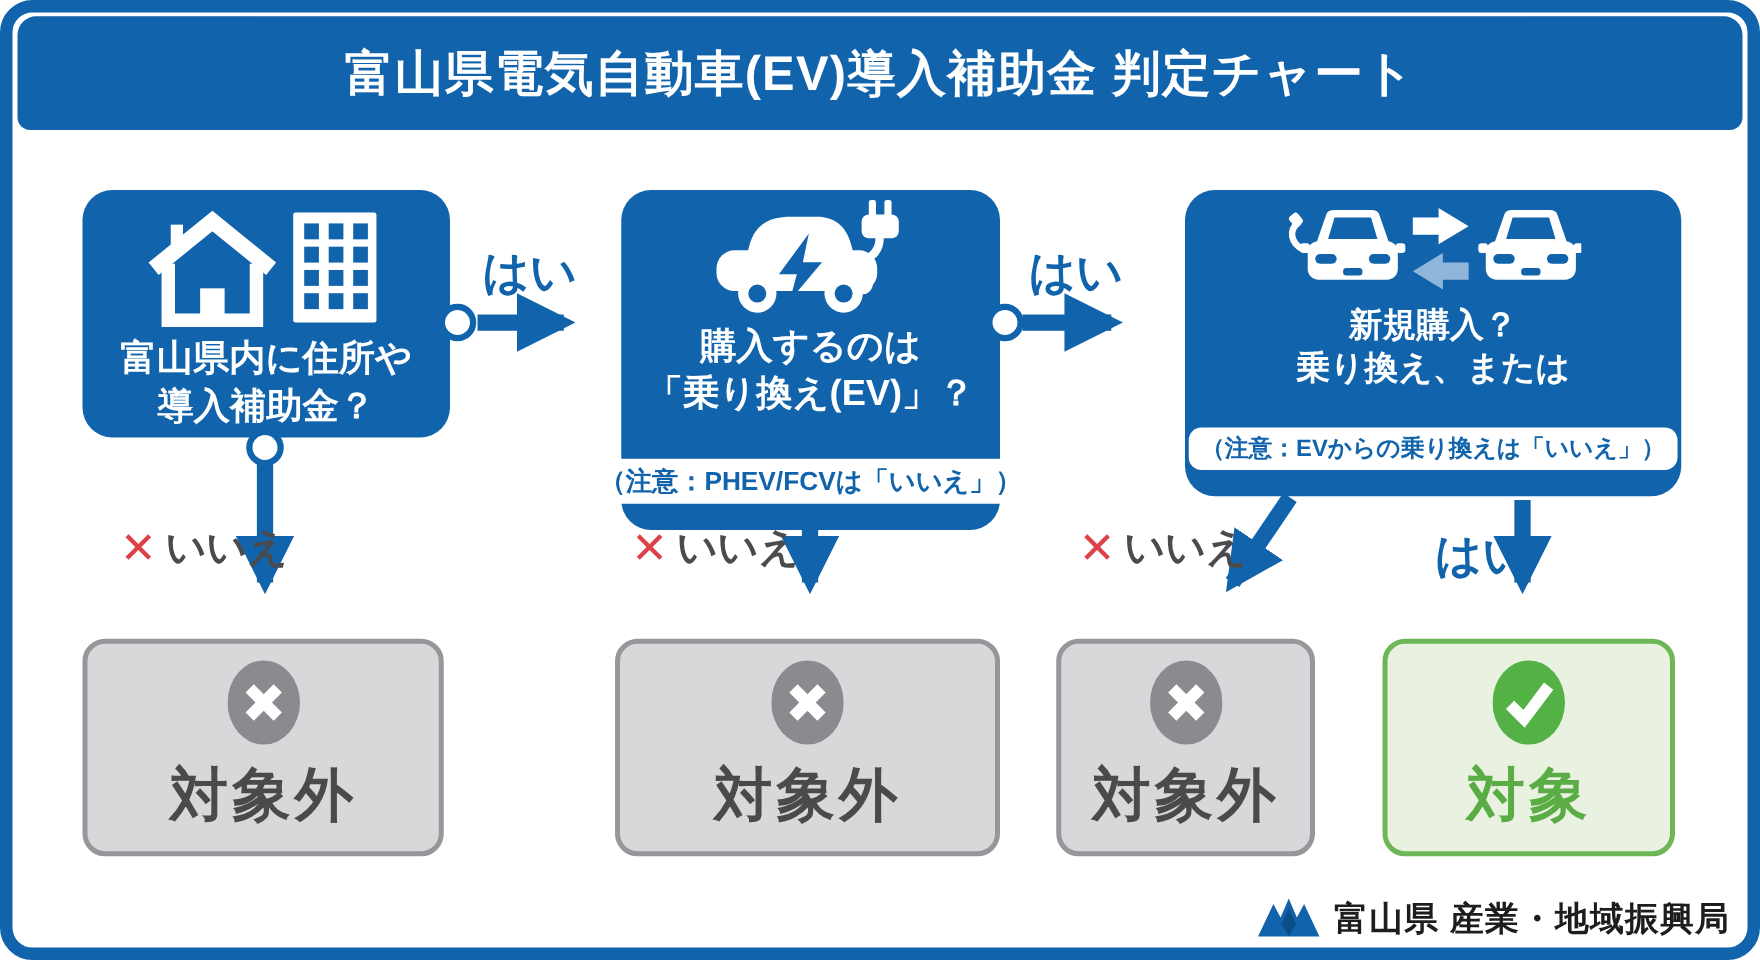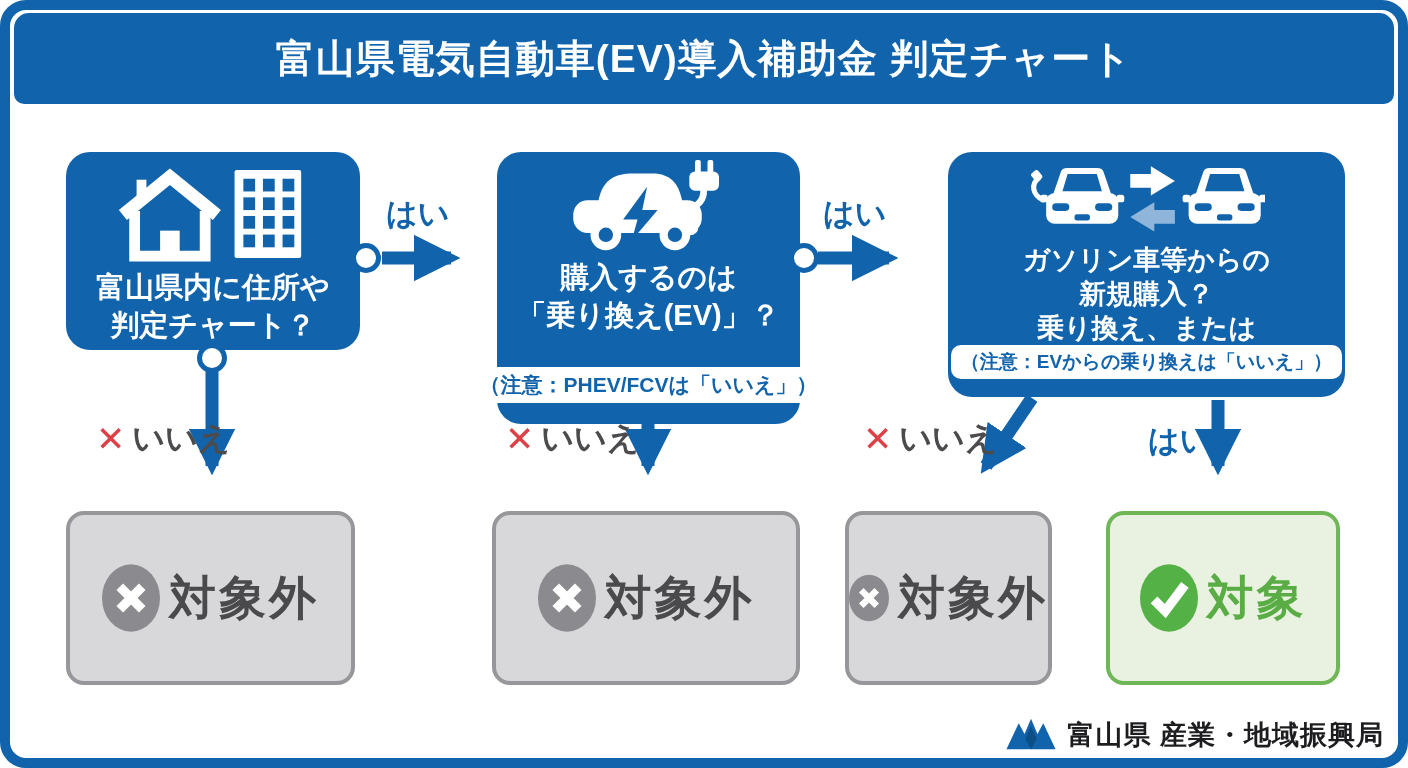--- a/index.html
+++ b/index.html
@@ -21,26 +21,26 @@
     align-items:center;color:#fff;font-weight:bold;box-sizing:border-box;}
   .qtext{text-align:center;font-size:29px;line-height:38px;white-space:nowrap;}
   .qtext.small{font-size:27px;line-height:34px;}
   .qicons{display:flex;align-items:flex-end;gap:16px;}
   .qnote{background:#fff;color:var(--blue);font-weight:bold;border-radius:10px;white-space:nowrap;
     margin:auto 9px 21px;padding:4px 10px;}
 
   .connector{position:absolute;width:30px;height:30px;border-radius:50%;background:#fff;
     border:5px solid var(--blue);box-sizing:border-box;}
 
-  .yes-label{position:absolute;color:var(--blue);font-weight:bold;font-size:31px;white-space:nowrap;}
+  .yes-label{position:absolute;color:var(--blue);font-weight:bold;font-size:37px;white-space:nowrap;}
   .no-label{position:absolute;display:flex;align-items:center;gap:7px;font-weight:bold;
     font-size:32px;color:var(--no_text);white-space:nowrap;}
   .no-label .x{color:var(--red);font-size:35px;font-weight:bold;}
 
-  .rbox{position:absolute;top:511px;height:174px;border-radius:18px;display:flex;flex-direction:row;
+  .rbox{position:absolute;top:511px;height:174px;border-radius:18px;display:flex;flex-direction:column;
     align-items:center;justify-content:center;gap:9px;box-sizing:border-box;}
   .rbox.fail{background:var(--gray_fill);border:4px solid var(--gray_border);}
   .rbox.pass{background:var(--green_fill);border:4px solid var(--green_border);}
   .rtext{font-weight:bold;font-size:47px;letter-spacing:3px;white-space:nowrap;}
   .rbox.fail .rtext{color:var(--gray_text);}
   .rbox.pass .rtext{color:var(--green_text);}
 
   .arrow-layer{position:absolute;inset:0;pointer-events:none;}
 
   .footer{position:absolute;right:24px;bottom:15px;display:flex;align-items:flex-end;gap:10px;}
@@ -92,21 +92,21 @@
             <rect x="151" y="51" width="12" height="13"></rect>
             <rect x="171" y="51" width="12" height="13"></rect>
           <rect x="131" y="70" width="12" height="13"></rect>
             <rect x="151" y="70" width="12" height="13"></rect>
             <rect x="171" y="70" width="12" height="13"></rect>
         </g>
       </svg>
     </div>
     <div class="qtext" style="margin-top:6px;">
       <div>富山県内に住所や</div>
-      <div>判定チャート？</div>
+      <div>導入補助金？</div>
     </div>
   </div>
 
   <div class="qbox" style="left:497px;top:152px;width:303px;height:272px;">
     <div class="qicons" style="margin-top:8px;">
       <svg width="168" height="94" viewBox="0 0 170 98">
         <rect x="133" y="0" width="6" height="14" rx="2" fill="#fff"></rect>
         <rect x="146" y="0" width="6" height="14" rx="2" fill="#fff"></rect>
         <rect x="127" y="12" width="31" height="20" rx="6" fill="#fff"></rect>
         <path d="M142,32 C142,52 120,48 120,64 C120,78 134,78 133,68" stroke="#fff" stroke-width="7" fill="none" stroke-linecap="round"></path>
@@ -149,21 +149,20 @@
           <path d="M8,32 L17,6 Q18,1 25,1 L59,1 Q66,1 67,6 L76,32 Z" fill="#fff"></path>
           <rect x="0" y="30" width="84" height="36" rx="10" fill="#fff"></rect>
           <path d="M19,28 L25,8 L59,8 L65,28 Z" fill="var(--blue)"></path>
           <rect x="7" y="42" width="20" height="9" rx="4.5" fill="var(--blue)"></rect>
           <rect x="57" y="42" width="20" height="9" rx="4.5" fill="var(--blue)"></rect>
           <rect x="33" y="55" width="18" height="7" rx="3" fill="var(--blue)"></rect>
         </g>
       </svg>
     </div>
     <div class="qtext small" style="margin-top:2px;">
-      <div>ガソリン車等からの</div>
       <div>新規購入？</div>
       <div>乗り換え、または</div>
     </div>
     <div class="qnote" style="font-size:19px;">（注意：EVからの乗り換えは「いいえ」）</div>
   </div>
 
   <div class="connector" style="left:351px;top:243px;"></div>
   <div class="connector" style="left:197px;top:343px;"></div>
   <div class="connector" style="left:789px;top:243px;"></div>
 

